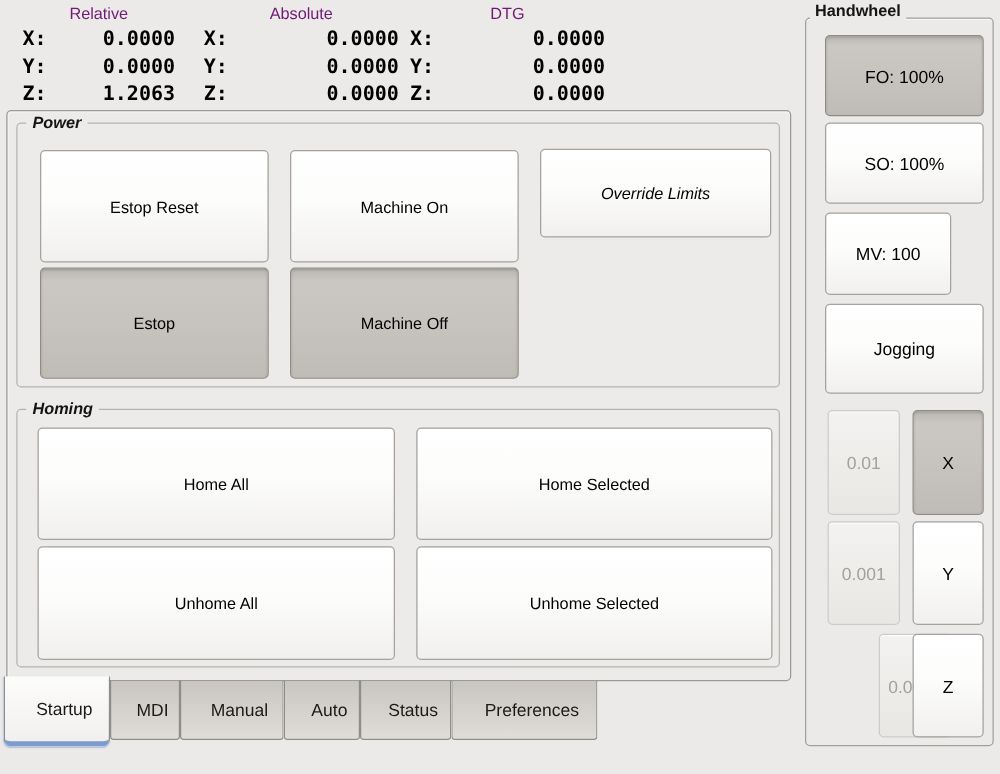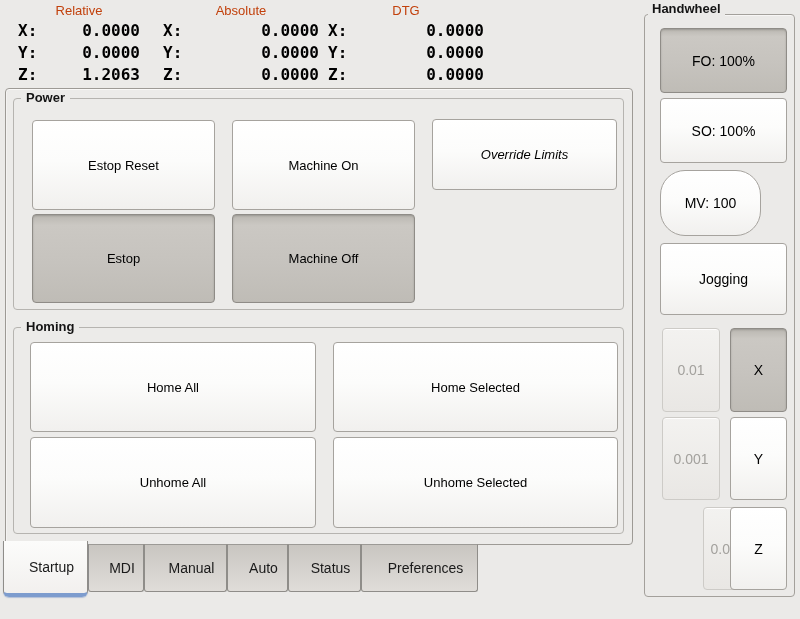--- a/index.html
+++ b/index.html
@@ -12,21 +12,21 @@
   }
   .app { position:relative; width:800px; height:619px; background:#ebeae8; }
 
   
   .dro-col { position:absolute; top:0; }
   .dro-col.c0 { left:18px;  width:122px; }
   .dro-col.c1 { left:163px; width:156px; }
   .dro-col.c2 { left:328px; width:156px; }
   .dro-head {
     height:20px; padding-top:3px; text-align:center;
-    font-size:13px; color:#c2410c;
+    font-size:13px; color:#701a75;
   }
   .dro-row {
     display:flex; justify-content:space-between;
     height:22px; line-height:22px;
     font-family:"DejaVu Sans Mono", monospace;
     font-weight:bold; font-size:16px; color:#000;
   }
 
   
   .main-frame {
@@ -37,20 +37,21 @@
   }
   .groupbox {
     position:absolute;
     border:1px solid #b6b4b0; border-radius:4px;
   }
   .groupbox-label {
     position:absolute; top:-9px; left:7px;
     background:#ecebe9; padding:0 5px;
     font-size:13px; font-weight:bold; color:#141414;
     white-space:nowrap;
+    font-style:italic;
   }
   .hw-frame {
     position:absolute; left:644px; top:14px; width:151px; height:583px;
     border:1px solid #a3a09b; border-radius:4px;
     box-shadow: inset 0 1px 0 #f7f6f5;
   }
   .hw-label {
     position:absolute; left:648px; top:1px;
     background:#ebeae8; padding:0 4px;
     font-size:13px; font-weight:bold; color:#141414;
@@ -177,21 +178,21 @@
   <div class="tab inactive" style="left:144px; width:83px;">Manual</div>
   <div class="tab inactive" style="left:227px; width:61px;">Auto</div>
   <div class="tab inactive" style="left:288px; width:73px;">Status</div>
   <div class="tab inactive" style="left:361px; width:117px;">Preferences</div>
 
   <div class="hw-frame"></div>
   <span class="hw-label">Handwheel</span>
 
   <button class="btn hw pressed" style="left:660px; top:28px; width:127px; height:65px;">FO: 100%</button>
   <button class="btn hw" style="left:660px; top:98px; width:127px; height:65px;">SO: 100%</button>
-  <button class="btn hw" style="left:660px; top:170px; width:101px; height:66px;border-radius:25px;">MV: 100</button>
+  <button class="btn hw" style="left:660px; top:170px; width:101px; height:66px;">MV: 100</button>
   <button class="btn hw" style="left:660px; top:243px; width:127px; height:72px;">Jogging</button>
 
   <button class="btn hw disabled" style="left:662px; top:328px; width:58px; height:84px;">0.01</button>
   <button class="btn hw pressed" style="left:730px; top:328px; width:57px; height:84px;">X</button>
 
   <button class="btn hw disabled" style="left:662px; top:417px; width:58px; height:83px;">0.001</button>
   <button class="btn hw" style="left:730px; top:417px; width:57px; height:83px;">Y</button>
 
   <button class="btn hw disabled" style="left:662px; top:507px; width:58px; height:83px;margin-left:41px;">0.0001</button>
   <button class="btn hw" style="left:730px; top:507px; width:57px; height:83px;">Z</button>

